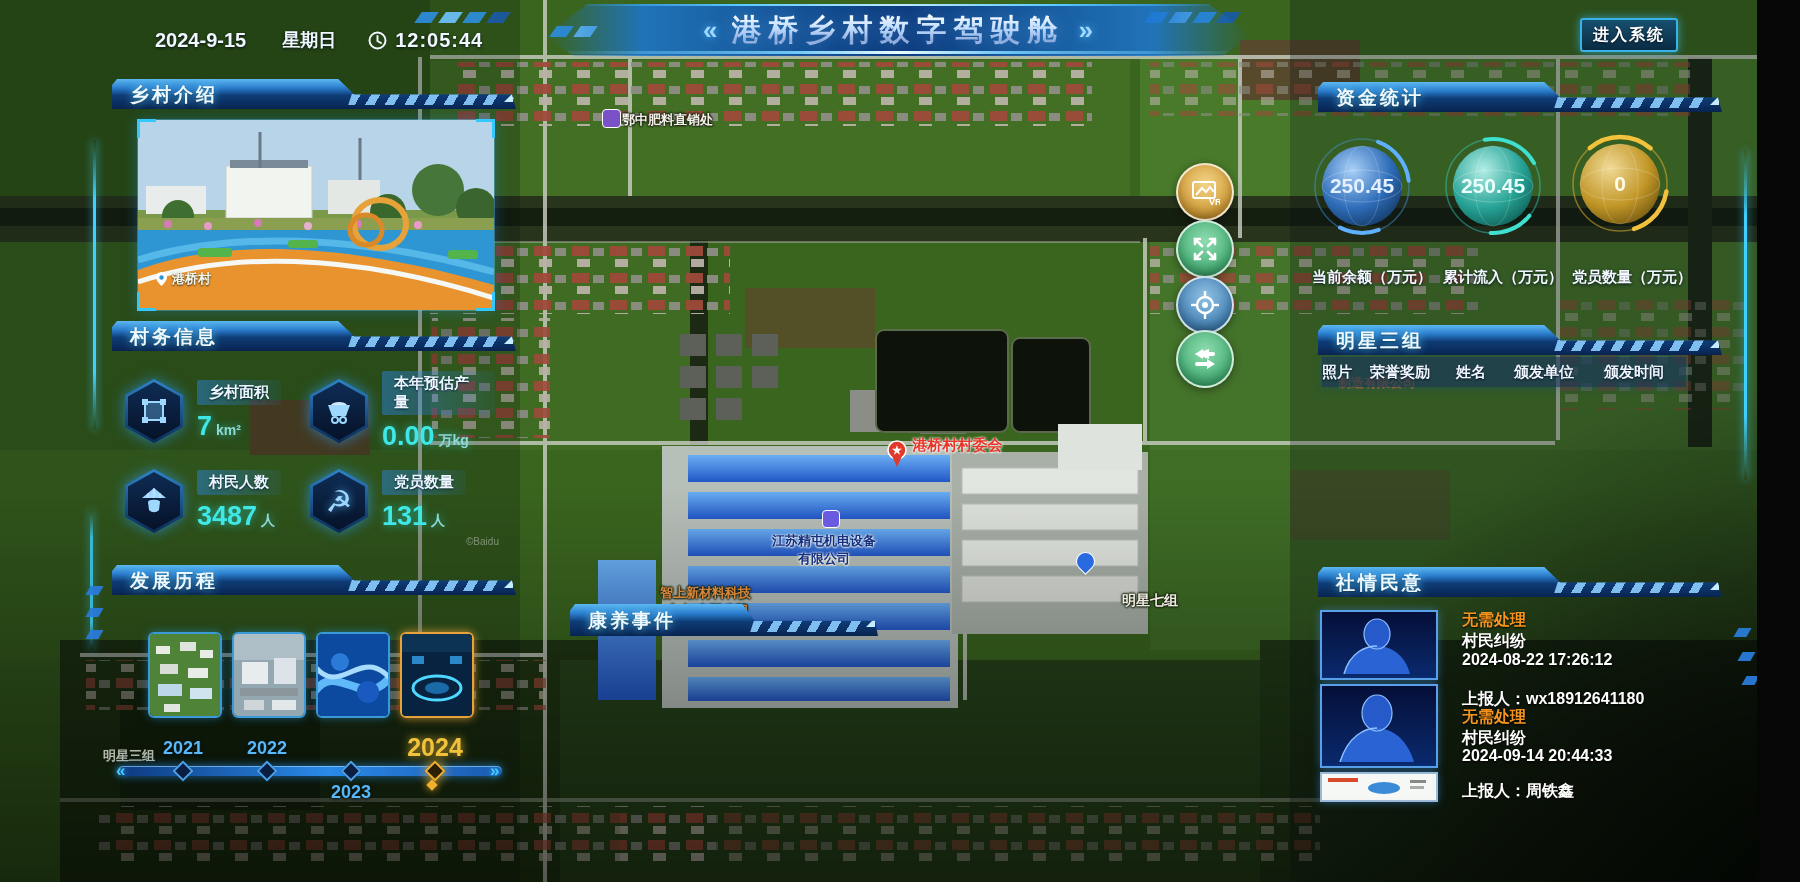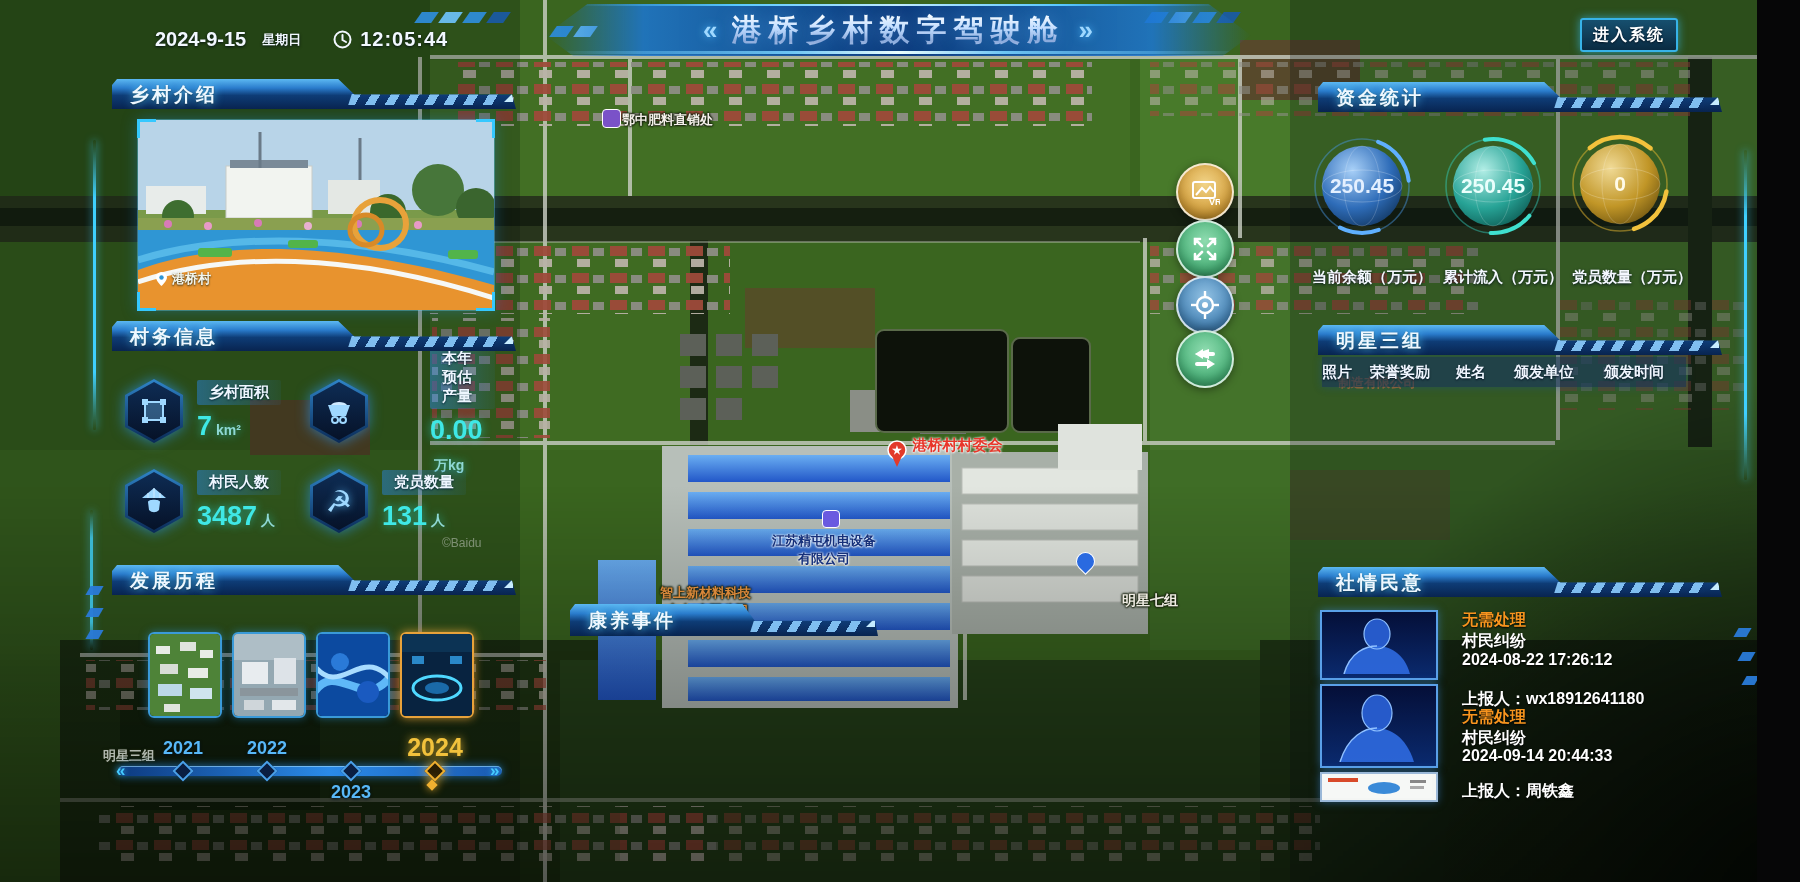--- a/index.html
+++ b/index.html
@@ -14,21 +14,21 @@
   .ph .t{font-weight:bold;font-size:19px;line-height:1;color:#eef8ff;
          letter-spacing:3px;text-shadow:0 0 10px rgba(90,210,255,.95),0 1px 2px rgba(0,20,40,.9);}
   .ph .hatch{position:absolute;right:16px;bottom:4px;width:150px;height:11px;transform:skewX(-18deg);
          background:repeating-linear-gradient(104deg,rgba(140,205,255,.9) 0 9px,rgba(15,50,110,.15) 9px 19px);}
   .ph .tri{position:absolute;right:3px;top:14px;width:0;height:0;
          border-left:9px solid transparent;border-bottom:9px solid #c6ecff;}
   
   .datetime{left:155px;top:28px;display:flex;align-items:center;color:#f2f8ff;z-index:7;
             text-shadow:0 1px 3px rgba(0,10,20,.9);}
   .dt-date{font-size:20px;font-weight:bold;}
-  .dt-week{font-size:13px;font-weight:bold;margin-left:16px;}
+  .dt-week{font-size:18px;font-weight:bold;margin-left:36px;}
   .dt-clock{margin-left:32px;margin-right:8px;display:flex;}
   .dt-time{font-size:20px;font-weight:bold;letter-spacing:1px;}
   .banner{left:545px;top:4px;width:706px;height:52px;z-index:7;
           background:linear-gradient(90deg,rgba(10,60,140,0) 0%,rgba(28,118,212,.85) 14%,rgba(10,56,130,.95) 50%,rgba(28,118,212,.85) 86%,rgba(10,60,140,0) 100%);
           clip-path:polygon(0 60%,6% 0,94% 0,100% 60%,96% 100%,4% 100%);
           display:flex;align-items:center;justify-content:center;}
   .banner::before{content:"";position:absolute;left:4%;right:4%;top:0;height:2px;
           background:linear-gradient(90deg,transparent,#59c8ff,#bfeaff,#59c8ff,transparent);}
   .banner::after{content:"";position:absolute;left:0;right:0;bottom:2px;height:3px;
           background:linear-gradient(90deg,transparent,rgba(120,210,255,.9) 35%,#eaffff 50%,rgba(120,210,255,.9) 65%,transparent);filter:blur(.5px);}
@@ -263,21 +263,21 @@
     <div>(东台)有限公司</div>
   </div>
 
   <div class="maplabel ol-dark" style="left:1122px;top:592px;font-size:14px;color:#f0ede4;">明星七组</div>
 
   <div class="abs" style="left:1076px;top:552px;width:17px;height:17px;border-radius:50% 50% 50% 0;transform:rotate(-45deg);
        background:#2a6ae0;border:1.5px solid #fff;z-index:2;"></div>
 
   <div class="maplabel ol-dark" style="left:103px;top:747px;font-size:13px;color:#cfd4cc;opacity:.85;z-index:2;">明星三组</div>
 
-  <div class="maplabel" style="left:442px;top:536px;font-size:12px;color:#e0e0e0;opacity:.45;z-index:2;font-weight:normal;">©Baidu</div>
+  <div class="maplabel" style="left:466px;top:536px;font-size:10px;color:#e0e0e0;opacity:.45;z-index:2;font-weight:normal;">©Baidu</div>
 
   <div class="maplabel" style="left:1338px;top:374px;font-size:13px;color:#b86a28;opacity:.8;z-index:4;">制造有限公司</div>
 
   <div class="mapbtn mb-gold" style="top:163px;">
     <svg width="30" height="30" viewBox="0 0 30 30">
       <rect x="3" y="5" width="22" height="16" rx="2" fill="none" stroke="#fff" stroke-width="2"></rect>
       <path d="M6 18 L12 11 L16 15 L20 10 L24 15" fill="none" stroke="#fff" stroke-width="2"></path>
       <text x="19" y="28" font-size="9" font-weight="bold" fill="#fff">VR</text>
     </svg>
   </div>
@@ -424,21 +424,21 @@
       </svg>
     </div>
     <div class="stat-txt">
       <span class="stat-label">乡村面积</span>
       <div class="stat-value">
         <span>7</span><span class="stat-unit">km²</span>
       </div>
     </div>
   </div>
 
-  <div class="stat" style="left:310px;top:368px;gap:48px;">
+  <div class="stat" style="left:310px;top:368px;">
     <div class="hex">
         <div class="b1"></div>
         <div class="b2"></div>
       <svg width="30" height="28" viewBox="0 0 30 28">
         <path d="M4 8 L26 8 L22 19 L8 19 Z" fill="#9fd8ff"></path>
         <path d="M7 8 C9 4, 21 4, 23 8 Z" fill="#cfeaff"></path>
         <circle cx="11" cy="23" r="3" fill="none" stroke="#9fd8ff" stroke-width="2"></circle>
         <circle cx="19" cy="23" r="3" fill="none" stroke="#9fd8ff" stroke-width="2"></circle>
       </svg>
     </div>

